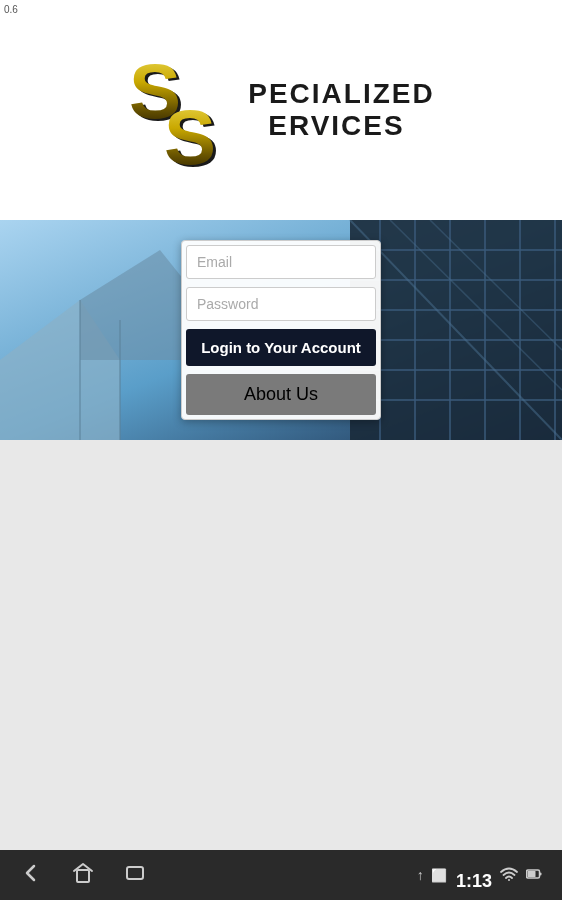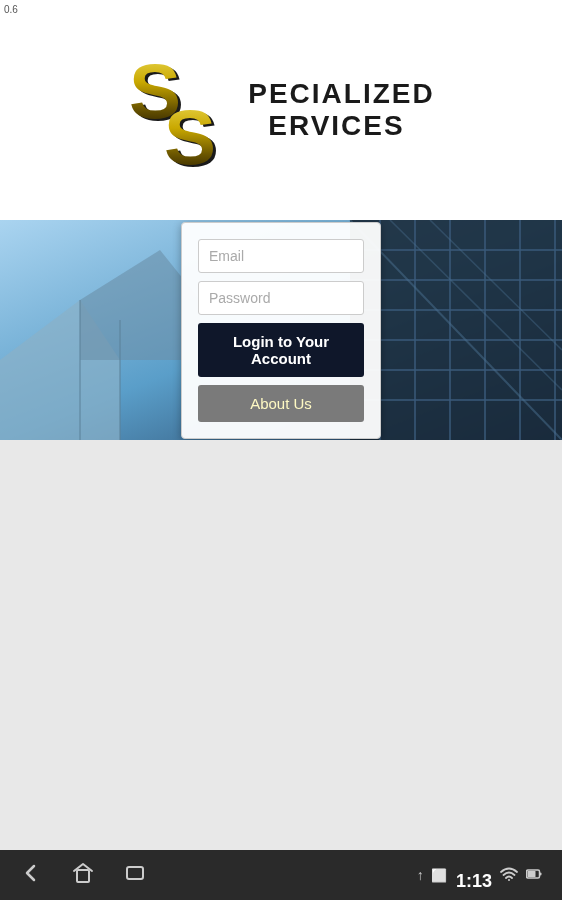--- a/index.html
+++ b/index.html
@@ -66,21 +66,21 @@
       height: 100%;
     }
 
     
     #login-form {
       position: relative;
       z-index: 5;
       background: rgba(255,255,255,0.95);
       border: 1px solid #ccc;
       border-radius: 4px;
-      padding: 16px;
+      padding: 4px;
       width: 200px;
       display: flex;
       flex-direction: column;
       gap: 8px;
       box-shadow: 0 2px 8px rgba(0,0,0,0.3);
     }
 
     #email-input, #password-input {
       width: 100%;
       padding: 8px 10px;
@@ -108,22 +108,22 @@
       cursor: pointer;
       text-align: center;
     }
 
     #about-button {
       width: 100%;
       padding: 10px;
       background: #7a7a7a;
       border: none;
       border-radius: 3px;
-      color: #fef9c3;
-      font-size: 15px;
+      color: #000000;
+      font-size: 18px;
       cursor: pointer;
       text-align: center;
     }
 
     
     #main-content {
       background: #e8e8e8;
       flex: 1;
       height: calc(900px - 220px - 220px - 50px);
     }

